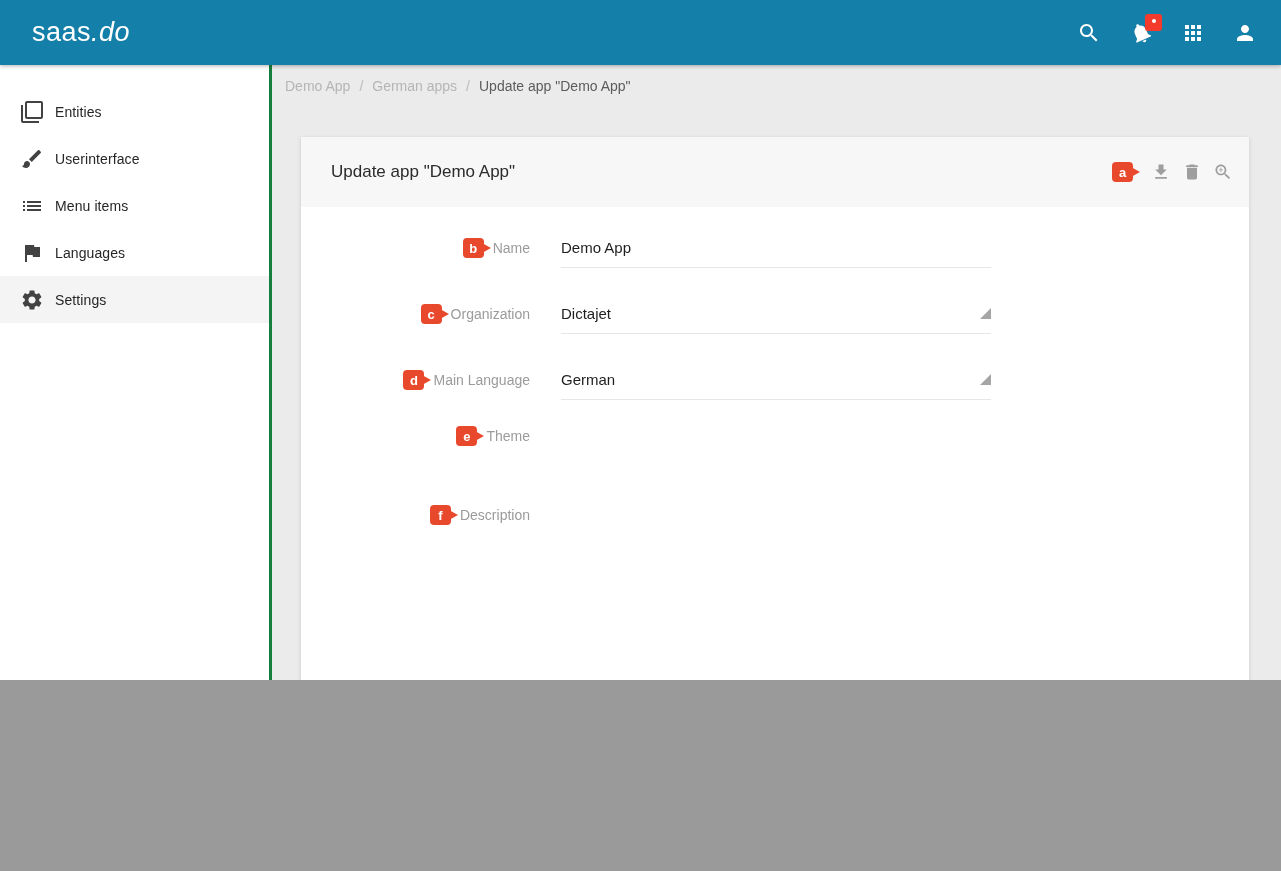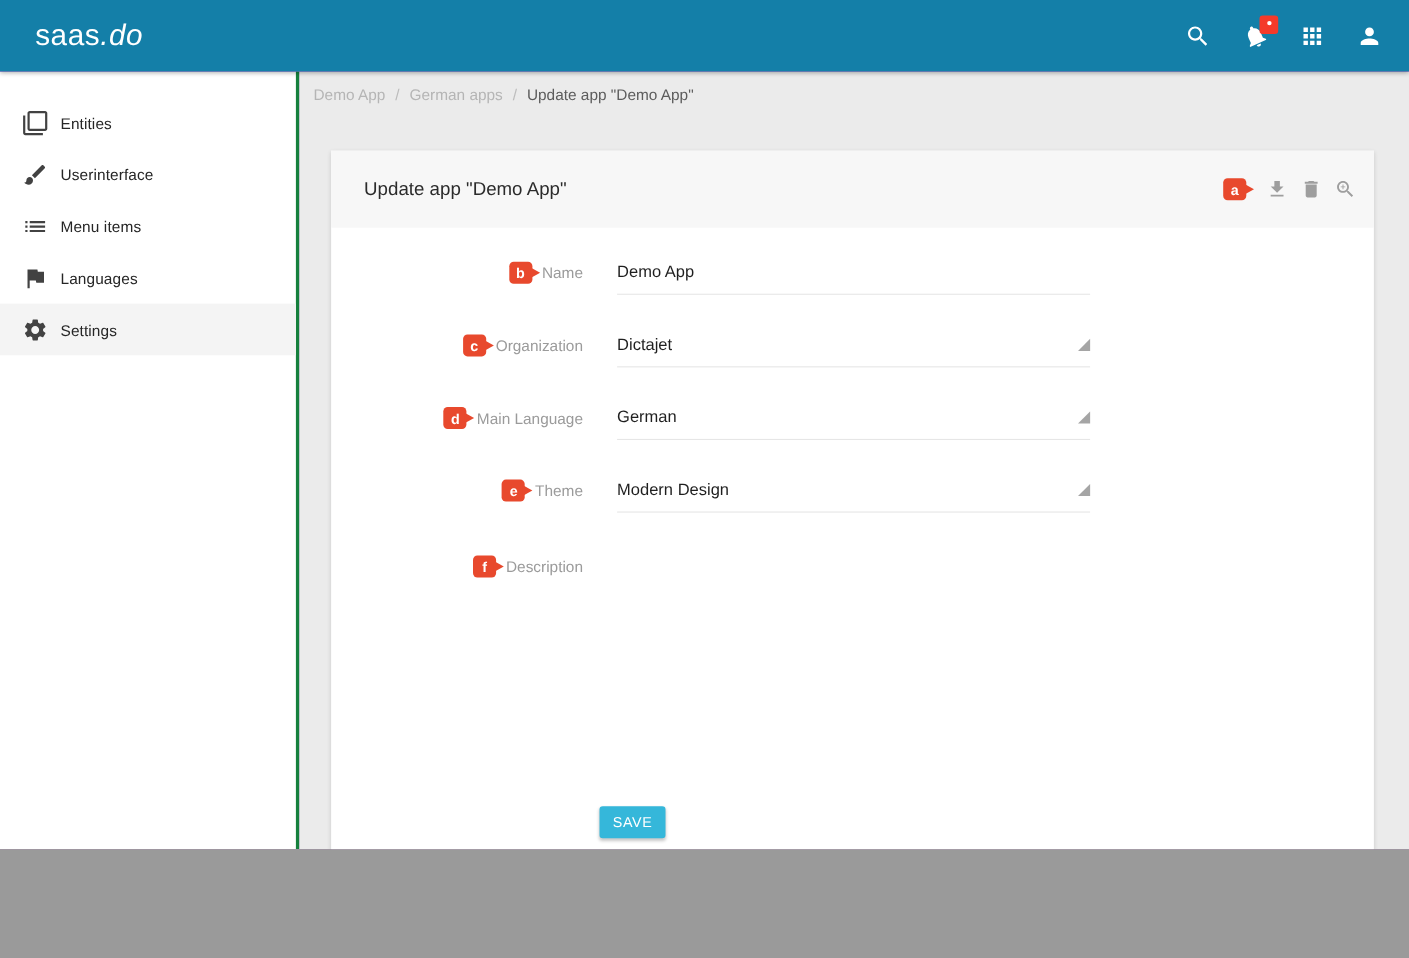--- a/index.html
+++ b/index.html
@@ -1,17 +1,17 @@
 <!DOCTYPE html>
 <html><head>
 <meta charset="utf-8">
 <style>
   * { margin:0; padding:0; box-sizing:border-box; }
   body { font-family:"Liberation Sans","DejaVu Sans",sans-serif; background:#9a9a9a; }
-  .screen { position:relative; width:1281px; height:772px; background:#d946ef; overflow:hidden; }
+  .screen { position:relative; width:1281px; height:680px; background:#d946ef; overflow:hidden; }
 
   
   .topbar { position:absolute; left:0; top:0; width:100%; height:65px; background:#147fa8;
             display:flex; align-items:center; z-index:10; box-shadow:0 1px 4px rgba(0,0,0,.3); }
   .logo { margin-left:32px; color:#fff; font-size:27px; letter-spacing:.5px; cursor:default; }
   .logo .suffix { font-style:italic; }
   .topbar-actions { margin-left:auto; margin-right:24px; display:flex; align-items:center; gap:28px; }
   .tb-btn { position:relative; width:24px; height:24px; color:#fff; cursor:pointer; flex:none; }
   .tb-btn svg { width:24px; height:24px; display:block; fill:currentColor; }
   .bell-wrap svg { transform:rotate(-24deg); }
@@ -222,24 +222,20 @@
             <div class="value-text">German</div>
             <span class="dd-arrow"></span>
           </div>
         </div>
 
         <div class="field-row select" id="row-3">
           <div class="label-col">
             <span class="marker">e</span>
             <span class="field-label">Theme</span>
           </div>
-          <div class="value-col">
-            <div class="value-text">Modern Design</div>
-            <span class="dd-arrow"></span>
-          </div>
         </div>
 
         <div class="field-row" id="row-4">
           <div class="label-col">
             <span class="marker">f</span>
             <span class="field-label">Description</span>
           </div>
         </div>
 
         <button class="save-btn">SAVE</button>

